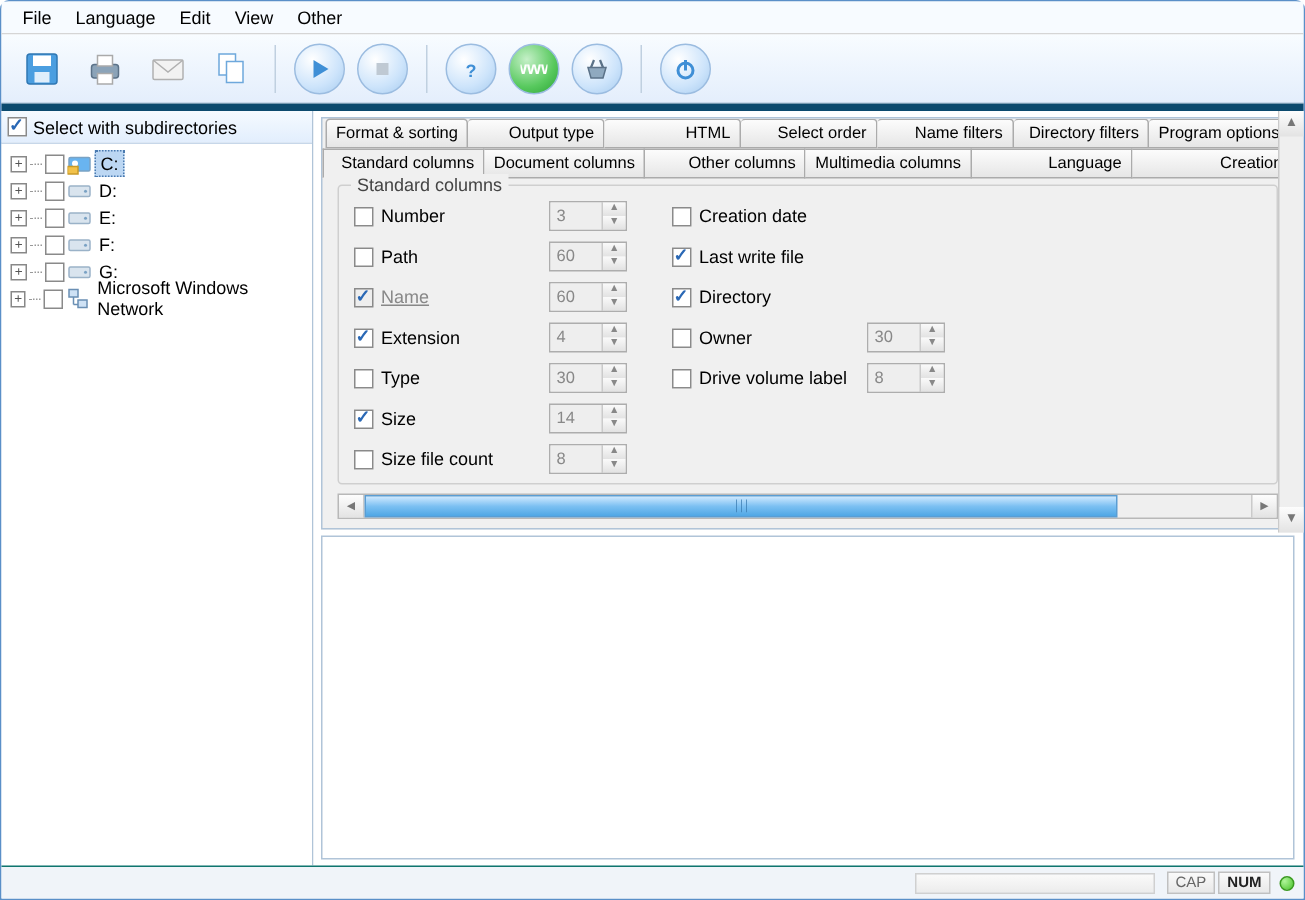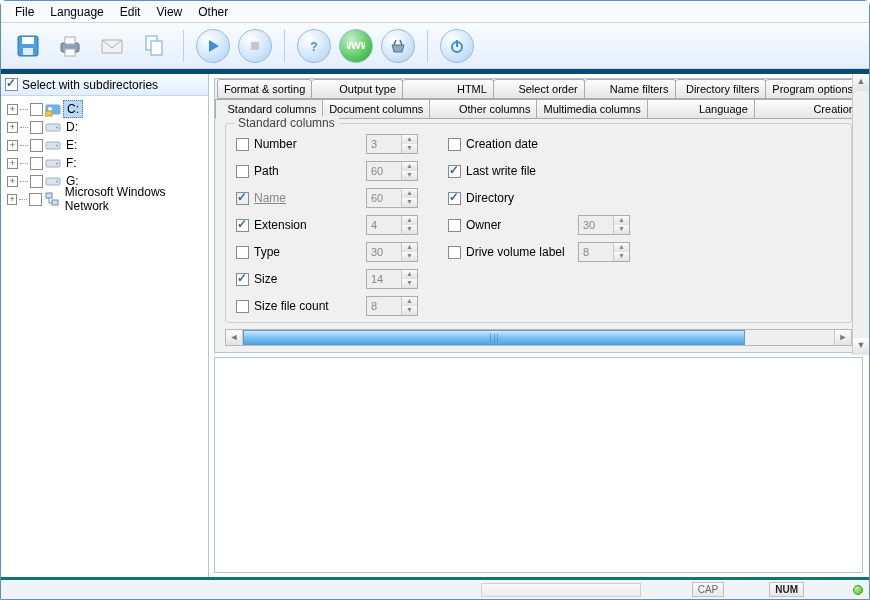--- a/index.html
+++ b/index.html
@@ -73,21 +73,21 @@
 .hscroll .track { flex: 1; position: relative; }
 .hscroll .thumb { position: absolute; left: 0; top: 0; height: 100%; width: 85%; background: linear-gradient(#cfe9ff, #7cc0f2 50%, #4fa7e5); border: 1px solid #5a9dd3; display: flex; align-items: center; justify-content: center; }
 .hscroll .thumb::after { content: "│││"; font-size: 7px; color: #3a7bb0; letter-spacing: -1px; }
 
 .vscroll { position: absolute; right: 0; top: 0; bottom: 0; width: 17px; background: #efefef; border-left: 1px solid #cacaca; display: flex; flex-direction: column; }
 .vscroll .arrow { height: 17px; background: linear-gradient(#fdfdfd,#e3e3e3); text-align: center; font-size: 9px; line-height: 15px; color: #777; }
 .vscroll .track { flex: 1; }
 
 .preview { flex: 1; border: 1px solid #b0c4d8; margin: 2px 6px 4px 4px; background: #fff; }
 
-.statusbar { height: 22px; border-top: 3px solid #0f766e; background: #f0f4f9; display: flex; align-items: center; padding: 0 6px; gap: 43px; }
+.statusbar { height: 22px; border-top: 1px solid #0f766e; background: #f0f4f9; display: flex; align-items: center; padding: 0 6px; }
 .statusbar .spacer { flex: 1; }
 .status-pill { border: 1px solid #c0c0c0; background: linear-gradient(#fafafa,#e8e8e8); padding: 1px 5px; font-size: 10px; color: #666; margin-left: 2px; }
 .status-pill.active { color: #222; font-weight: bold; }
 .status-led { width: 10px; height: 10px; border-radius: 50%; background: radial-gradient(circle at 30% 30%, #b0f59a, #49c22a); margin-left: 6px; border: 1px solid #3a9a20; }
 
 .options-wrap { position: relative; display: flex; flex-direction: column; }
 .options-wrap .vscroll { top: 0; bottom: 0; }
 
 svg { display: block; }
 </style>

